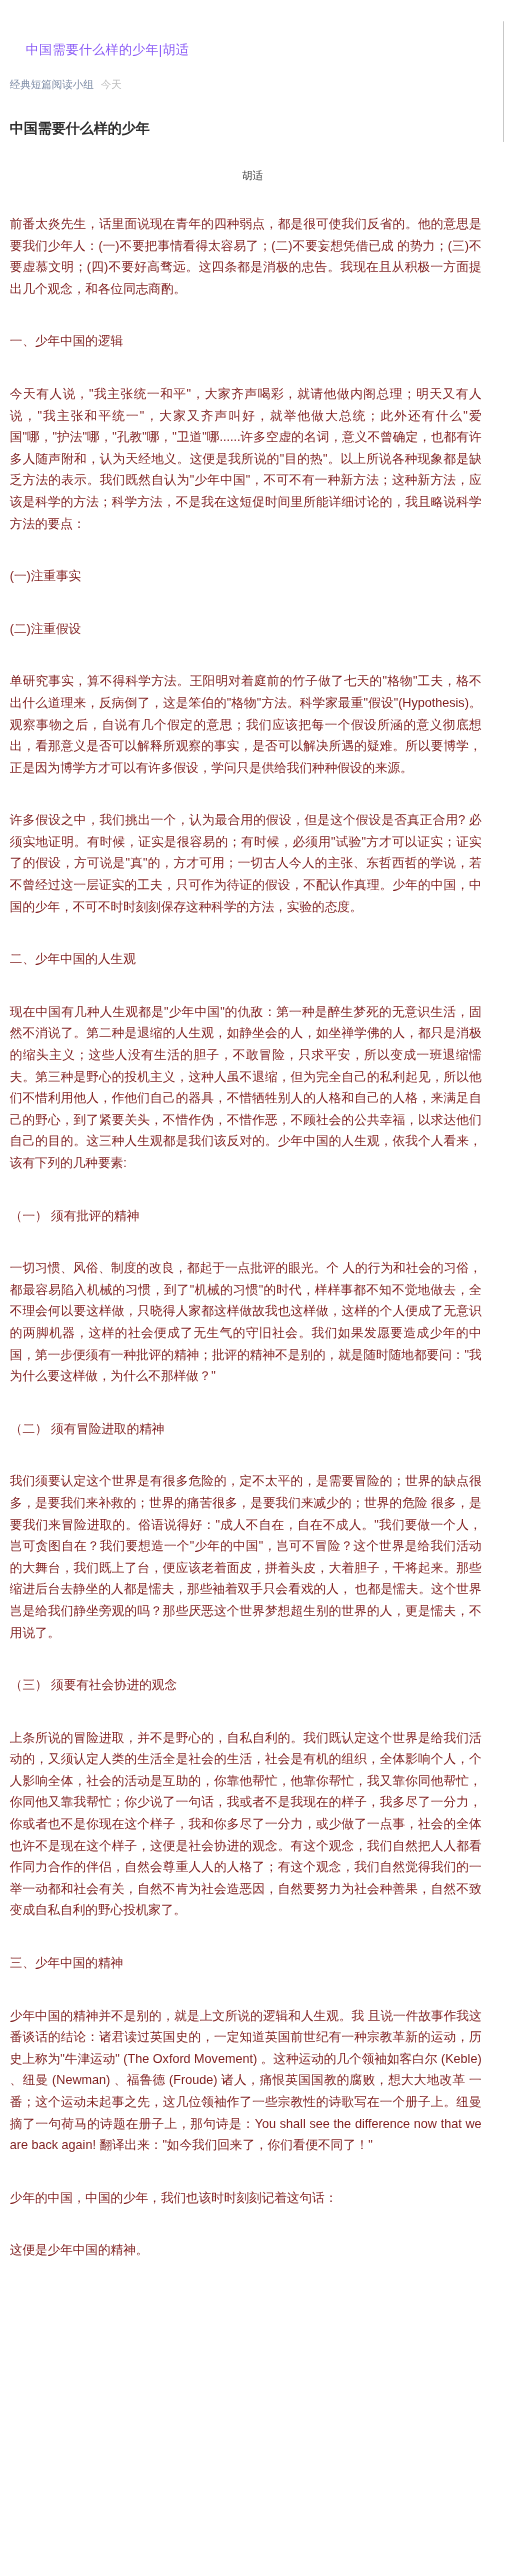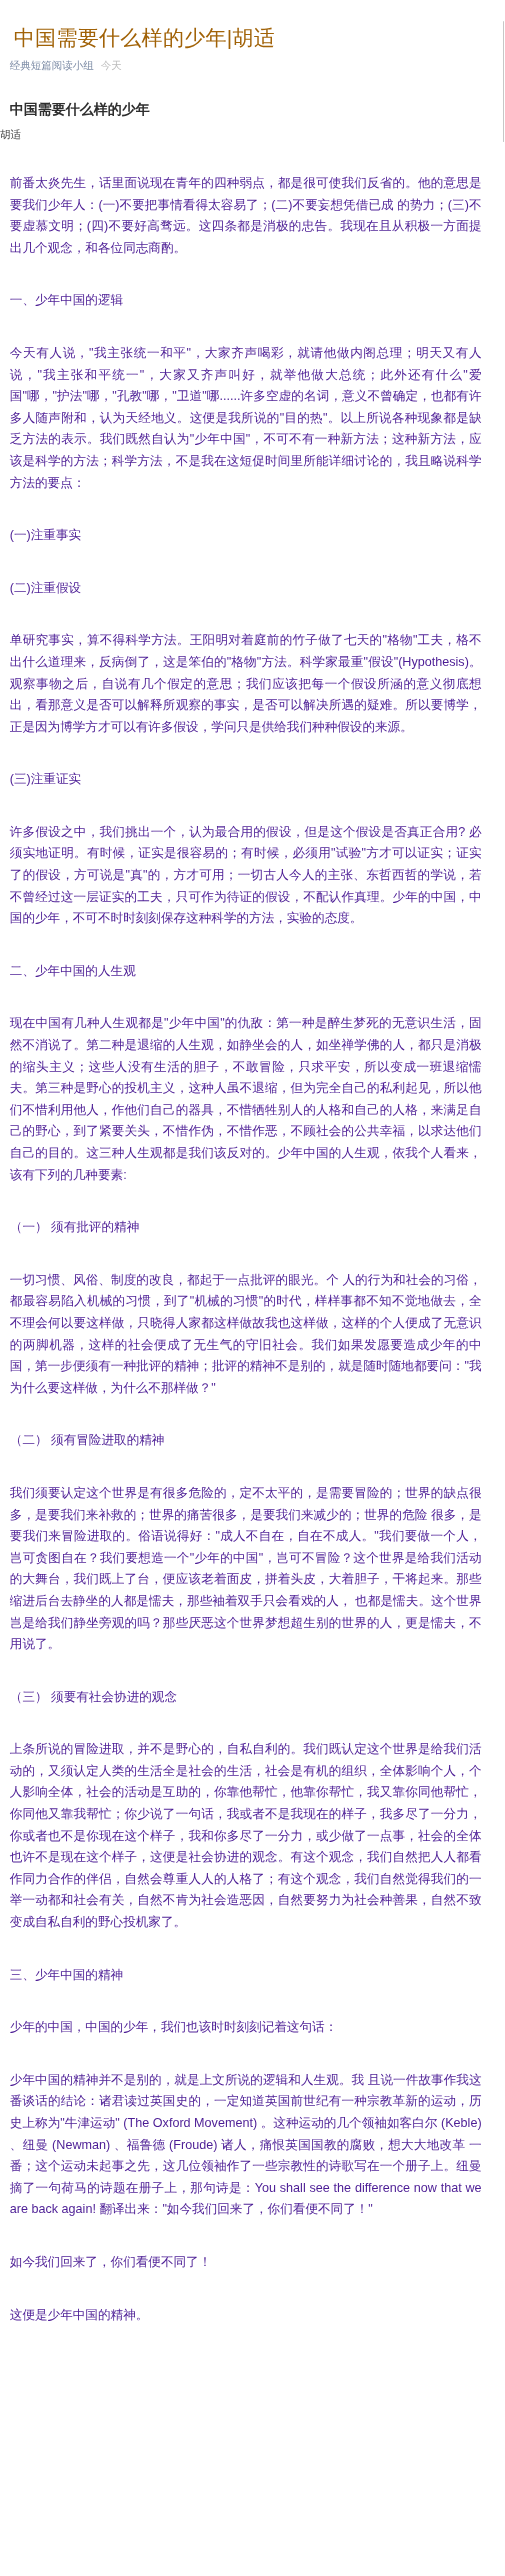--- a/index.html
+++ b/index.html
@@ -6,52 +6,53 @@
   body {
     width: 505px;
     position: relative;
     font-family: "Liberation Sans", "DejaVu Sans", sans-serif;
     -webkit-font-smoothing: antialiased;
   }
   .page { width: 505px; position: relative; background: #fff; }
 
   .header { padding: 23px 14px 0 9.8px; }
   .page-title {
-    margin: 4px;
-    font-size: 21px;
+    margin: 16px;
+    font-size: 13px;
     font-weight: 400;
-    color: #a16207;
+    color: #8b5cf6;
     line-height: 22.3px;
     letter-spacing: 0.3px;
   }
   .meta { margin-top: 9px; font-size: 10.5px; line-height: 14.7px; }
   .meta .source { color: #7c8ba5; text-decoration: none; cursor: pointer; }
   .meta .date { color: #bdbdbd; margin-left: 7px; }
 
   .article-title {
     margin: 27px 14px 0 9.8px;
     text-align: left;
     font-size: 14px;
     font-weight: 700;
     color: #2e2e2e;
     line-height: 18px;
   }
   .article-author {
-    margin-top: 9px;
+    margin-top: 31px;
+    text-align: center;
     font-size: 10.5px;
     color: #3d3d3d;
     line-height: 14px;
   }
 
   .content { padding: 32px 15.4px 19.5px 9.8px; }
   .content p {
     margin: 0 8px 31px 0;
     font-size: 12.6px;
     line-height: 21.6px;
-    color: #4c1d95;
+    color: #7f1d1d;
     text-align: justify;
     word-break: break-all;
   }
   .content p:last-child { margin-bottom: 0; }
 
   .scrollbar-thumb {
     position: absolute;
     top: 21px;
     right: 0.7px;
     width: 1.4px;
@@ -75,32 +76,30 @@
   <div class="article-title">中国需要什么样的少年</div>
   <div class="article-author">胡适</div>
 
   <div class="content">
     <p>前番太炎先生，话里面说现在青年的四种弱点，都是很可使我们反省的。他的意思是要我们少年人：(一)不要把事情看得太容易了；(二)不要妄想凭借已成 的势力；(三)不要虚慕文明；(四)不要好高骛远。这四条都是消极的忠告。我现在且从积极一方面提出几个观念，和各位同志商酌。</p>
     <p>一、少年中国的逻辑</p>
     <p>今天有人说，"我主张统一和平"，大家齐声喝彩，就请他做内阁总理；明天又有人说，"我主张和平统一"，大家又齐声叫好，就举他做大总统；此外还有什么"爱 国"哪，"护法"哪，"孔教"哪，"卫道"哪......许多空虚的名词，意义不曾确定，也都有许多人随声附和，认为天经地义。这便是我所说的"目的热"。以上所说各种现象都是缺乏方法的表示。我们既然自认为"少年中国"，不可不有一种新方法；这种新方法，应该是科学的方法；科学方法，不是我在这短促时间里所能详细讨论的，我且略说科学方法的要点：</p>
     <p>(一)注重事实</p>
     <p>(二)注重假设</p>
     <p>单研究事实，算不得科学方法。王阳明对着庭前的竹子做了七天的"格物"工夫，格不出什么道理来，反病倒了，这是笨伯的"格物"方法。科学家最重"假设"(Hypothesis)。观察事物之后，自说有几个假定的意思；我们应该把每一个假设所涵的意义彻底想出，看那意义是否可以解释所观察的事实，是否可以解决所遇的疑难。所以要博学，正是因为博学方才可以有许多假设，学问只是供给我们种种假设的来源。</p>
-    <p>(三)注重证实</p>
     <p>许多假设之中，我们挑出一个，认为最合用的假设，但是这个假设是否真正合用? 必须实地证明。有时候，证实是很容易的；有时候，必须用"试验"方才可以证实；证实了的假设，方可说是"真"的，方才可用；一切古人今人的主张、东哲西哲的学说，若不曾经过这一层证实的工夫，只可作为待证的假设，不配认作真理。少年的中国，中国的少年，不可不时时刻刻保存这种科学的方法，实验的态度。</p>
     <p>二、少年中国的人生观</p>
     <p>现在中国有几种人生观都是"少年中国"的仇敌：第一种是醉生梦死的无意识生活，固然不消说了。第二种是退缩的人生观，如静坐会的人，如坐禅学佛的人，都只是消极的缩头主义；这些人没有生活的胆子，不敢冒险，只求平安，所以变成一班退缩懦夫。第三种是野心的投机主义，这种人虽不退缩，但为完全自己的私利起见，所以他们不惜利用他人，作他们自己的器具，不惜牺牲别人的人格和自己的人格，来满足自己的野心，到了紧要关头，不惜作伪，不惜作恶，不顾社会的公共幸福，以求达他们自己的目的。这三种人生观都是我们该反对的。少年中国的人生观，依我个人看来，该有下列的几种要素:</p>
     <p>（一） 须有批评的精神</p>
     <p>一切习惯、风俗、制度的改良，都起于一点批评的眼光。个 人的行为和社会的习俗，都最容易陷入机械的习惯，到了"机械的习惯"的时代，样样事都不知不觉地做去，全不理会何以要这样做，只晓得人家都这样做故我也这样做，这样的个人便成了无意识的两脚机器，这样的社会便成了无生气的守旧社会。我们如果发愿要造成少年的中国，第一步便须有一种批评的精神；批评的精神不是别的，就是随时随地都要问："我为什么要这样做，为什么不那样做？"</p>
     <p>（二） 须有冒险进取的精神</p>
     <p>我们须要认定这个世界是有很多危险的，定不太平的，是需要冒险的；世界的缺点很多，是要我们来补救的；世界的痛苦很多，是要我们来减少的；世界的危险 很多，是要我们来冒险进取的。俗语说得好："成人不自在，自在不成人。"我们要做一个人，岂可贪图自在？我们要想造一个"少年的中国"，岂可不冒险？这个世界是给我们活动的大舞台，我们既上了台，便应该老着面皮，拼着头皮，大着胆子，干将起来。那些缩进后台去静坐的人都是懦夫，那些袖着双手只会看戏的人， 也都是懦夫。这个世界岂是给我们静坐旁观的吗？那些厌恶这个世界梦想超生别的世界的人，更是懦夫，不用说了。</p>
     <p>（三） 须要有社会协进的观念</p>
     <p>上条所说的冒险进取，并不是野心的，自私自利的。我们既认定这个世界是给我们活动的，又须认定人类的生活全是社会的生活，社会是有机的组织，全体影响个人，个人影响全体，社会的活动是互助的，你靠他帮忙，他靠你帮忙，我又靠你同他帮忙，你同他又靠我帮忙；你少说了一句话，我或者不是我现在的样子，我多尽了一分力，你或者也不是你现在这个样子，我和你多尽了一分力，或少做了一点事，社会的全体也许不是现在这个样子，这便是社会协进的观念。有这个观念，我们自然把人人都看作同力合作的伴侣，自然会尊重人人的人格了；有这个观念，我们自然觉得我们的一举一动都和社会有关，自然不肯为社会造恶因，自然要努力为社会种善果，自然不致变成自私自利的野心投机家了。</p>
     <p>三、少年中国的精神</p>
+    <p>少年中国的精神并不是别的，就是上文所说的逻辑和人生观。我 且说一件故事作我这番谈话的结论：诸君读过英国史的，一定知道英国前世纪有一种宗教革新的运动，历史上称为"牛津运动" (The Oxford Movement) 。这种运动的几个领袖如客白尔 (Keble) 、纽曼 (Newman) 、福鲁德 (Froude) 诸人，痛恨英国国教的腐败，想大大地改革 一番；这个运动未起事之先，这几位领袖作了一些宗教性的诗歌写在一个册子上。纽曼摘了一句荷马的诗题在册子上，那句诗是：You shall see the difference now that we are back again! 翻译出来："如今我们回来了，你们看便不同了！"</p>
     <p>少年的中国，中国的少年，我们也该时时刻刻记着这句话：</p>
-    <p>少年中国的精神并不是别的，就是上文所说的逻辑和人生观。我 且说一件故事作我这番谈话的结论：诸君读过英国史的，一定知道英国前世纪有一种宗教革新的运动，历史上称为"牛津运动" (The Oxford Movement) 。这种运动的几个领袖如客白尔 (Keble) 、纽曼 (Newman) 、福鲁德 (Froude) 诸人，痛恨英国国教的腐败，想大大地改革 一番；这个运动未起事之先，这几位领袖作了一些宗教性的诗歌写在一个册子上。纽曼摘了一句荷马的诗题在册子上，那句诗是：You shall see the difference now that we are back again! 翻译出来："如今我们回来了，你们看便不同了！"</p>
-    <p>如今我们回来了，你们看便不同了！</p>
     <p>这便是少年中国的精神。</p>
   </div>
 
   <div class="scrollbar-thumb"></div>
 </div>
 
 
 </body></html>

